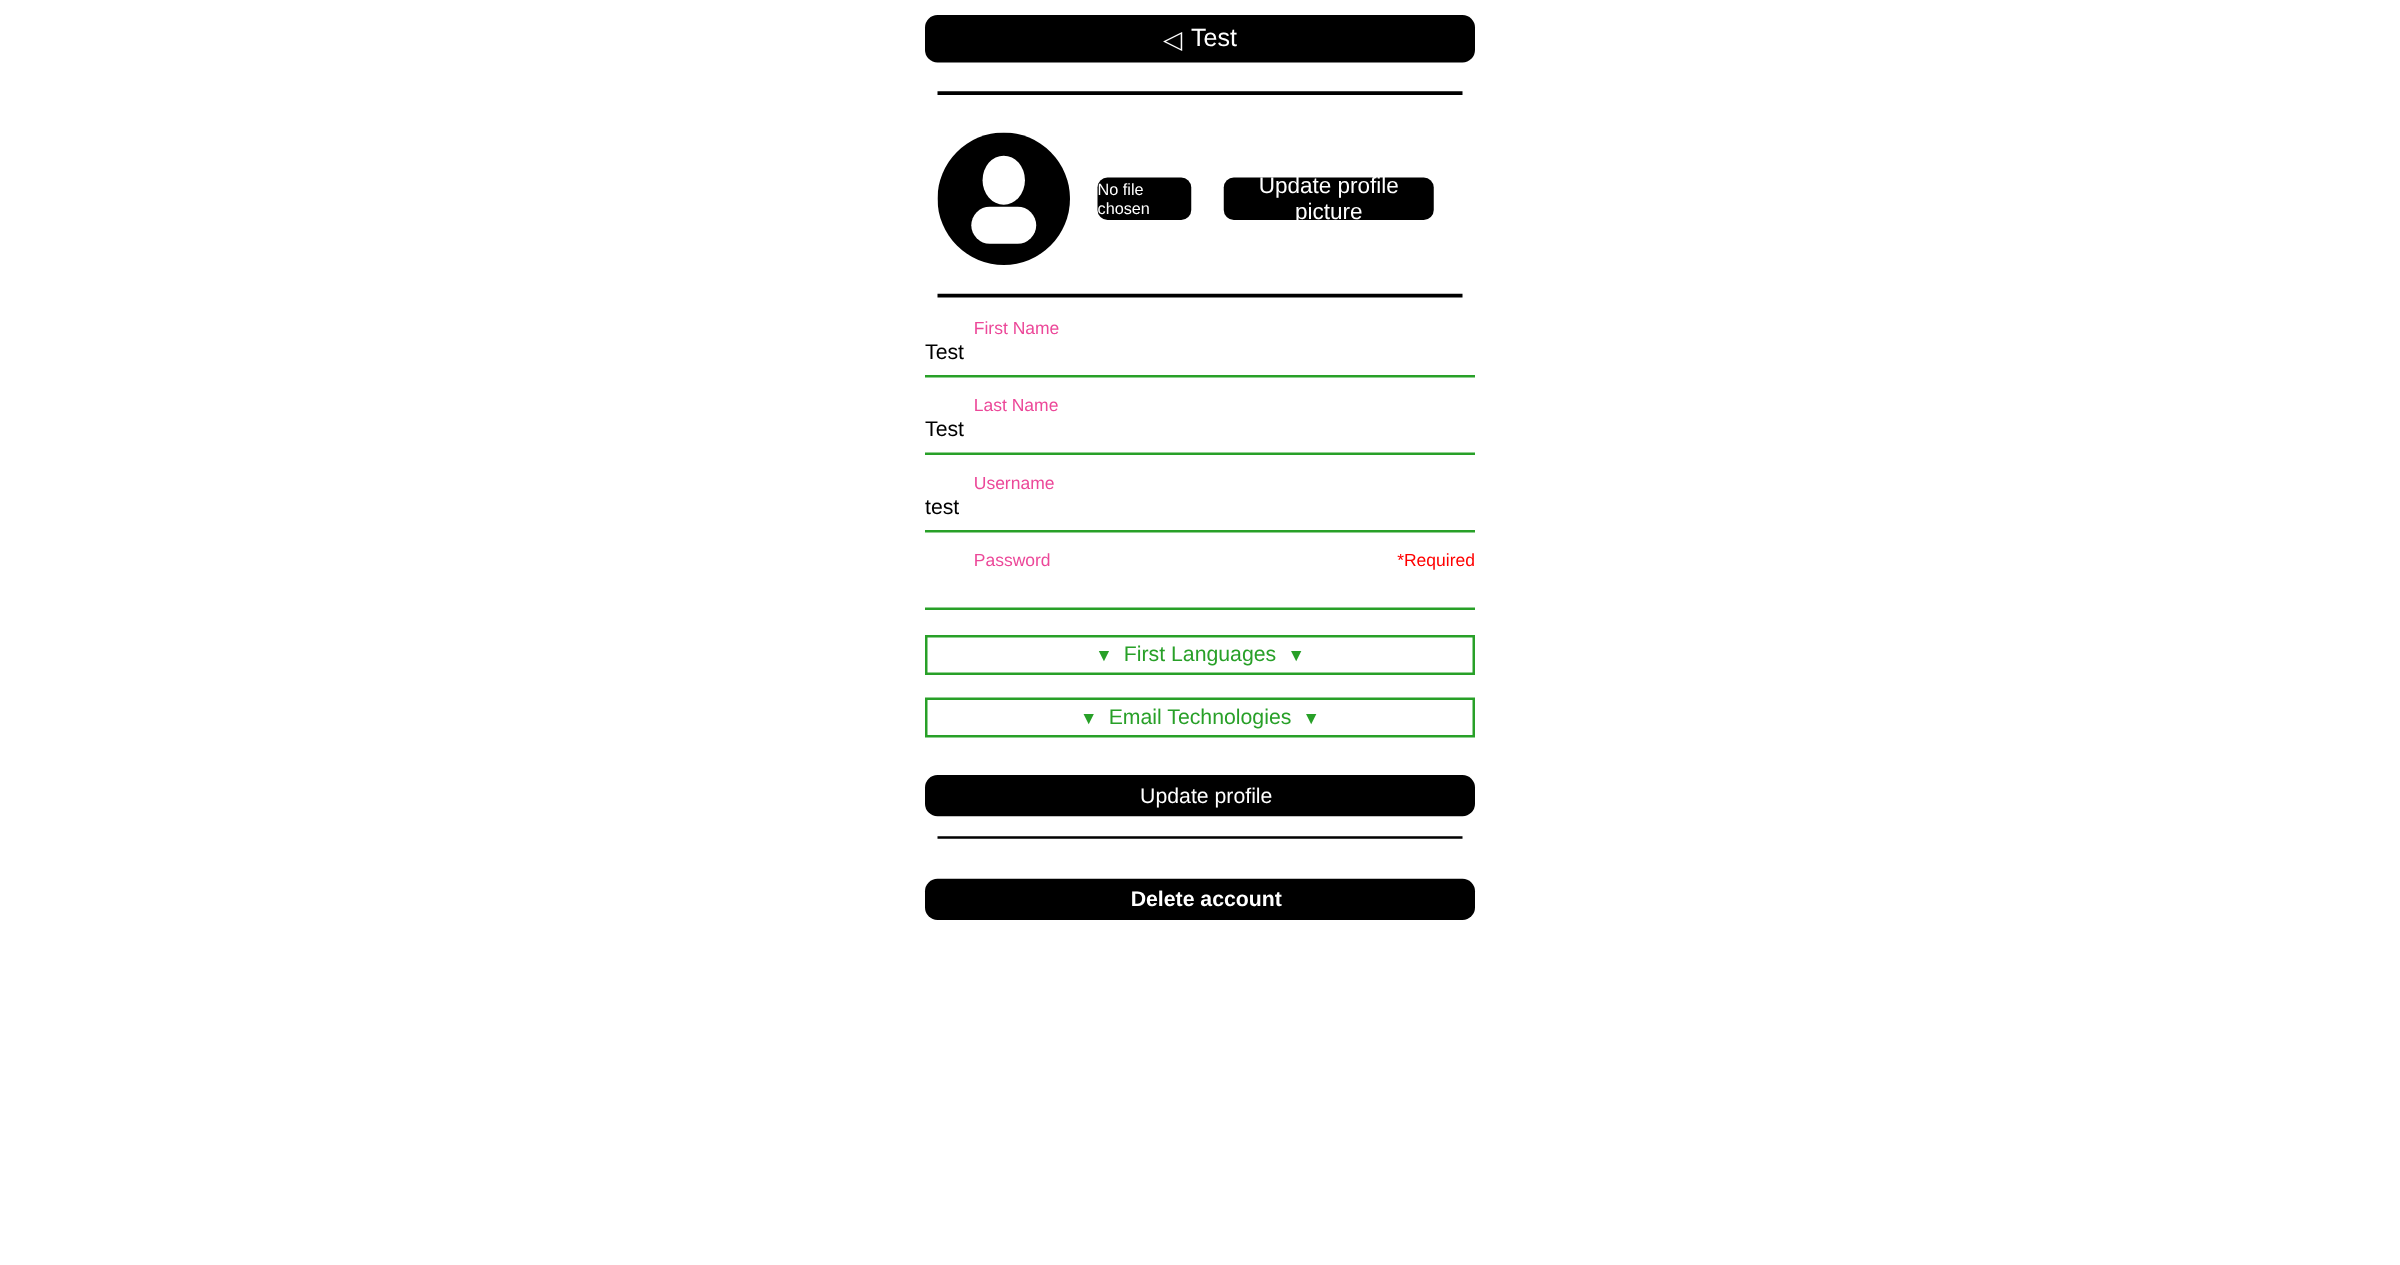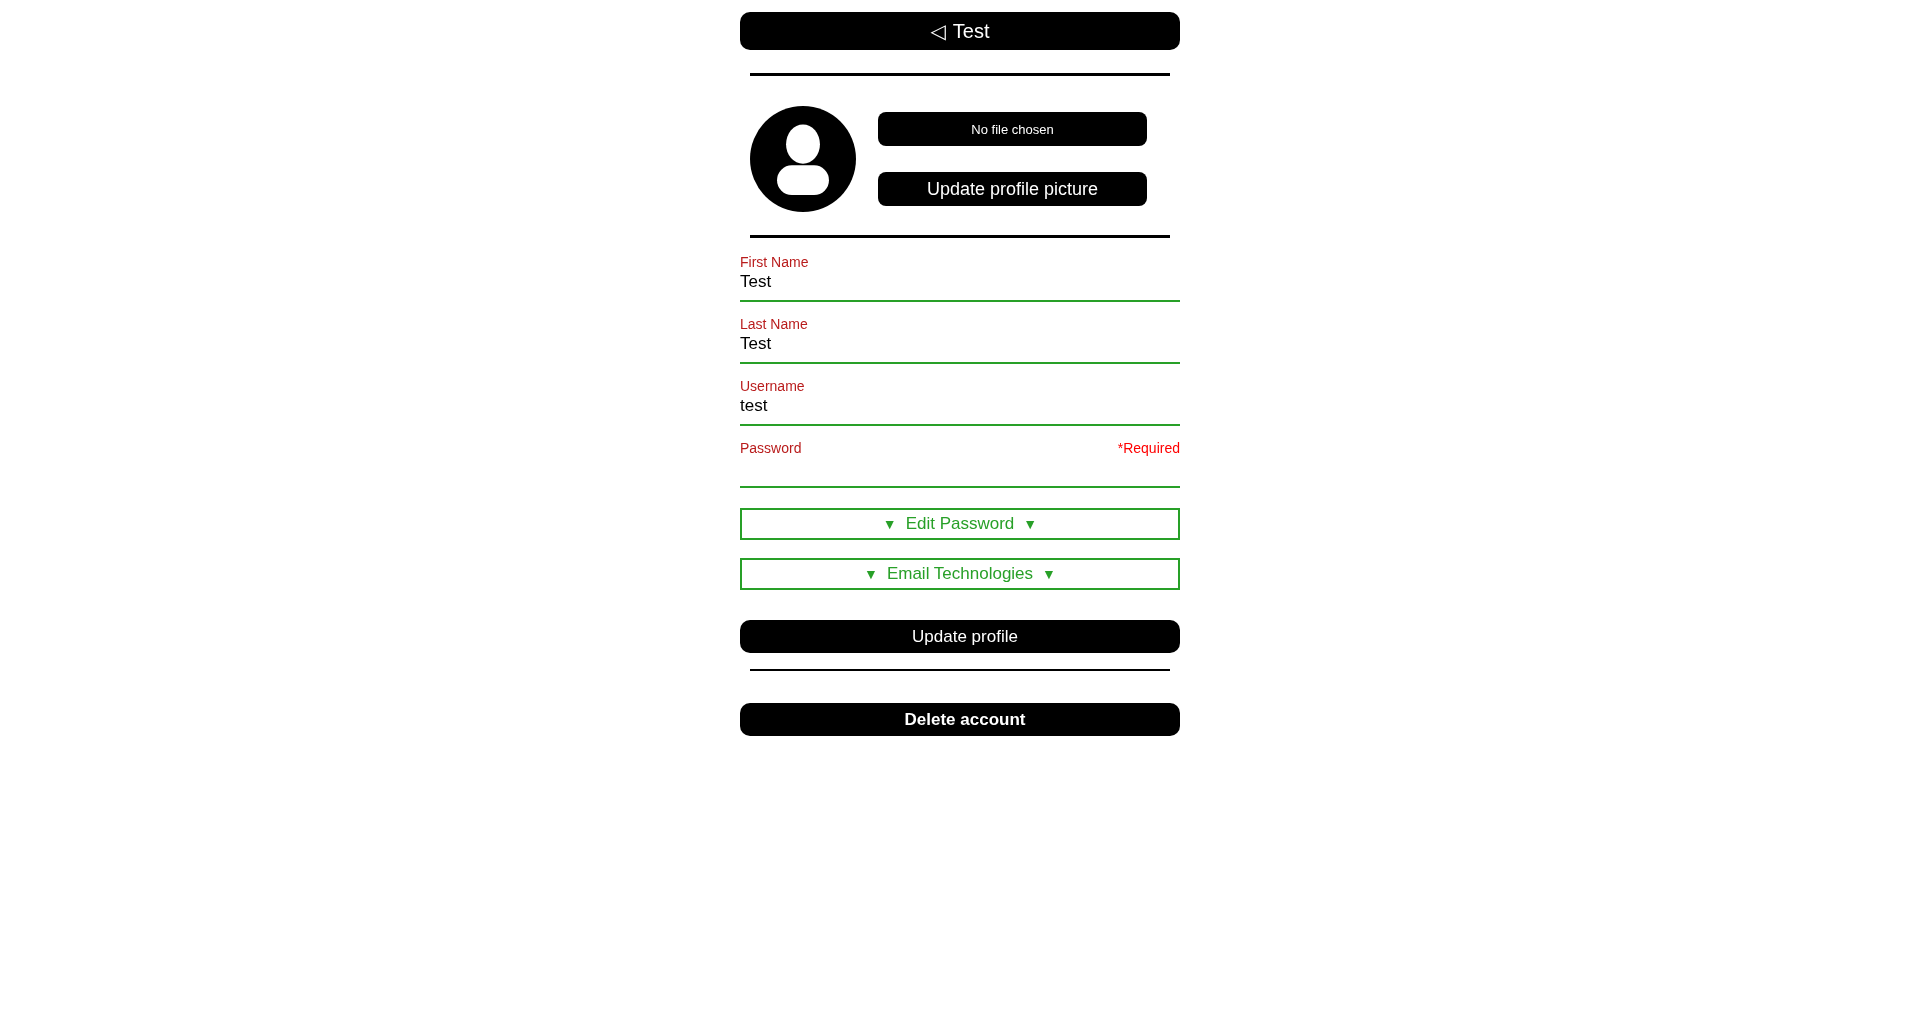--- a/index.html
+++ b/index.html
@@ -68,21 +68,20 @@
   }
   .avatar {
     width: 106px;
     height: 106px;
     flex: 0 0 106px;
     display: block;
   }
   .pic-col {
     flex: 1;
     display: flex;
-    flex-direction: column;
     gap: 26px;
   }
   .file-box {
     height: 34px;
     border-radius: 8px;
     background: #000000;
     color: #ffffff;
     font-size: 13px;
     display: flex;
     align-items: center;
@@ -99,21 +98,21 @@
   
   .field { margin-top: 14px; }
   .field:first-of-type { margin-top: 16px; }
   .label-row {
     display: flex;
     justify-content: space-between;
     align-items: baseline;
     font-size: 14px;
     line-height: 16px;
   }
-  .field-label { color: #b91c1c; }
+  .field-label { color: #ec4899; margin-left: 39px; }
   .required-note { color: #ff0000; }
   .text-input {
     display: block;
     width: 100%;
     border: none;
     border-bottom: 2px solid #28a028;
     outline: none;
     font-family: "Liberation Sans", sans-serif;
     font-size: 17px;
     color: #000000;
@@ -207,21 +206,21 @@
       <div class="field">
         <div class="label-row">
           <span class="field-label">Password</span>
           <span class="required-note">*Required</span>
         </div>
         <input class="text-input" type="password" value="" style="">
       </div>
 
       <button class="btn-outline first">
         <span class="arrow">▼</span>
-        <span>Edit Password</span>
+        <span>First Languages</span>
         <span class="arrow">▼</span>
       </button>
 
       <button class="btn-outline">
         <span class="arrow">▼</span>
         <span>Email Technologies</span>
         <span class="arrow">▼</span>
       </button>
 
       <button class="btn-black btn-wide btn-update-profile">Update profile</button>

